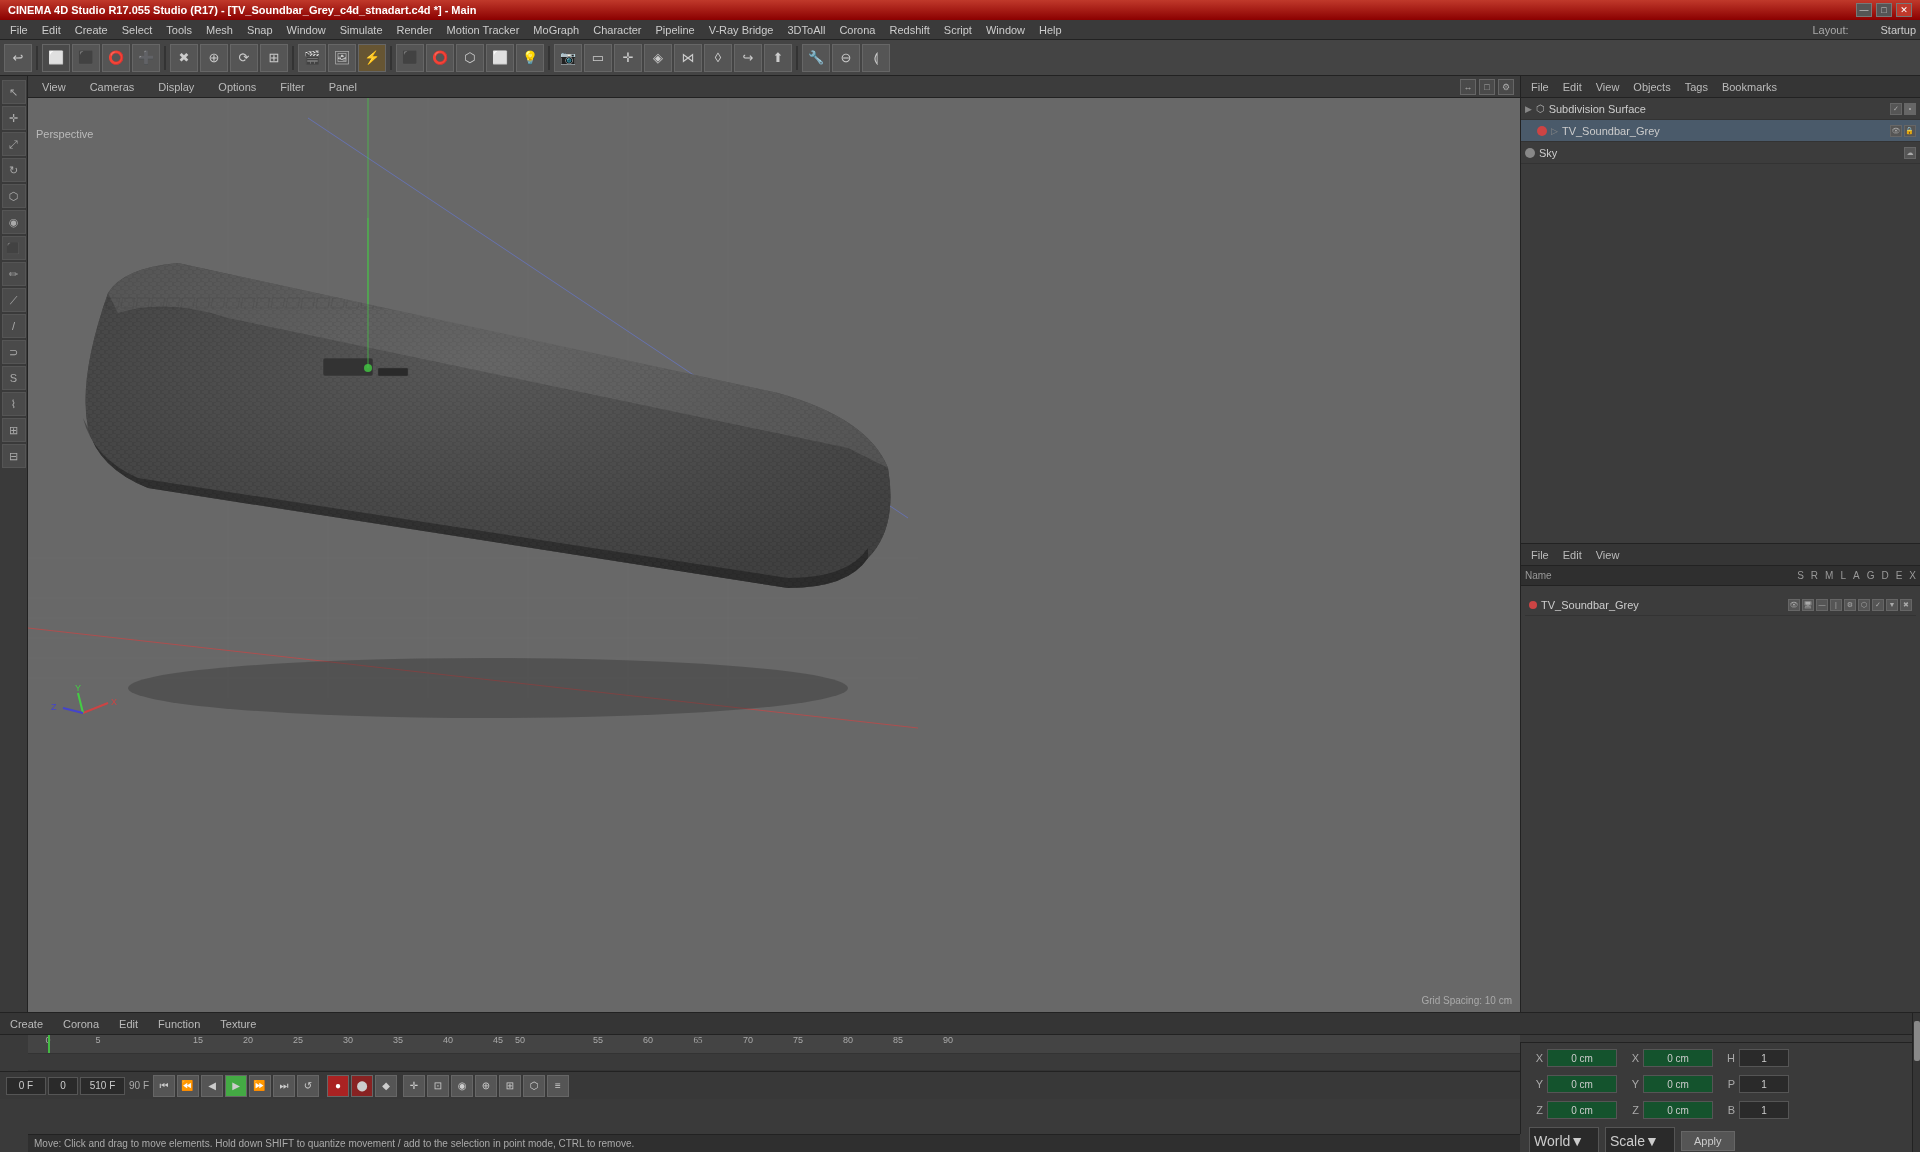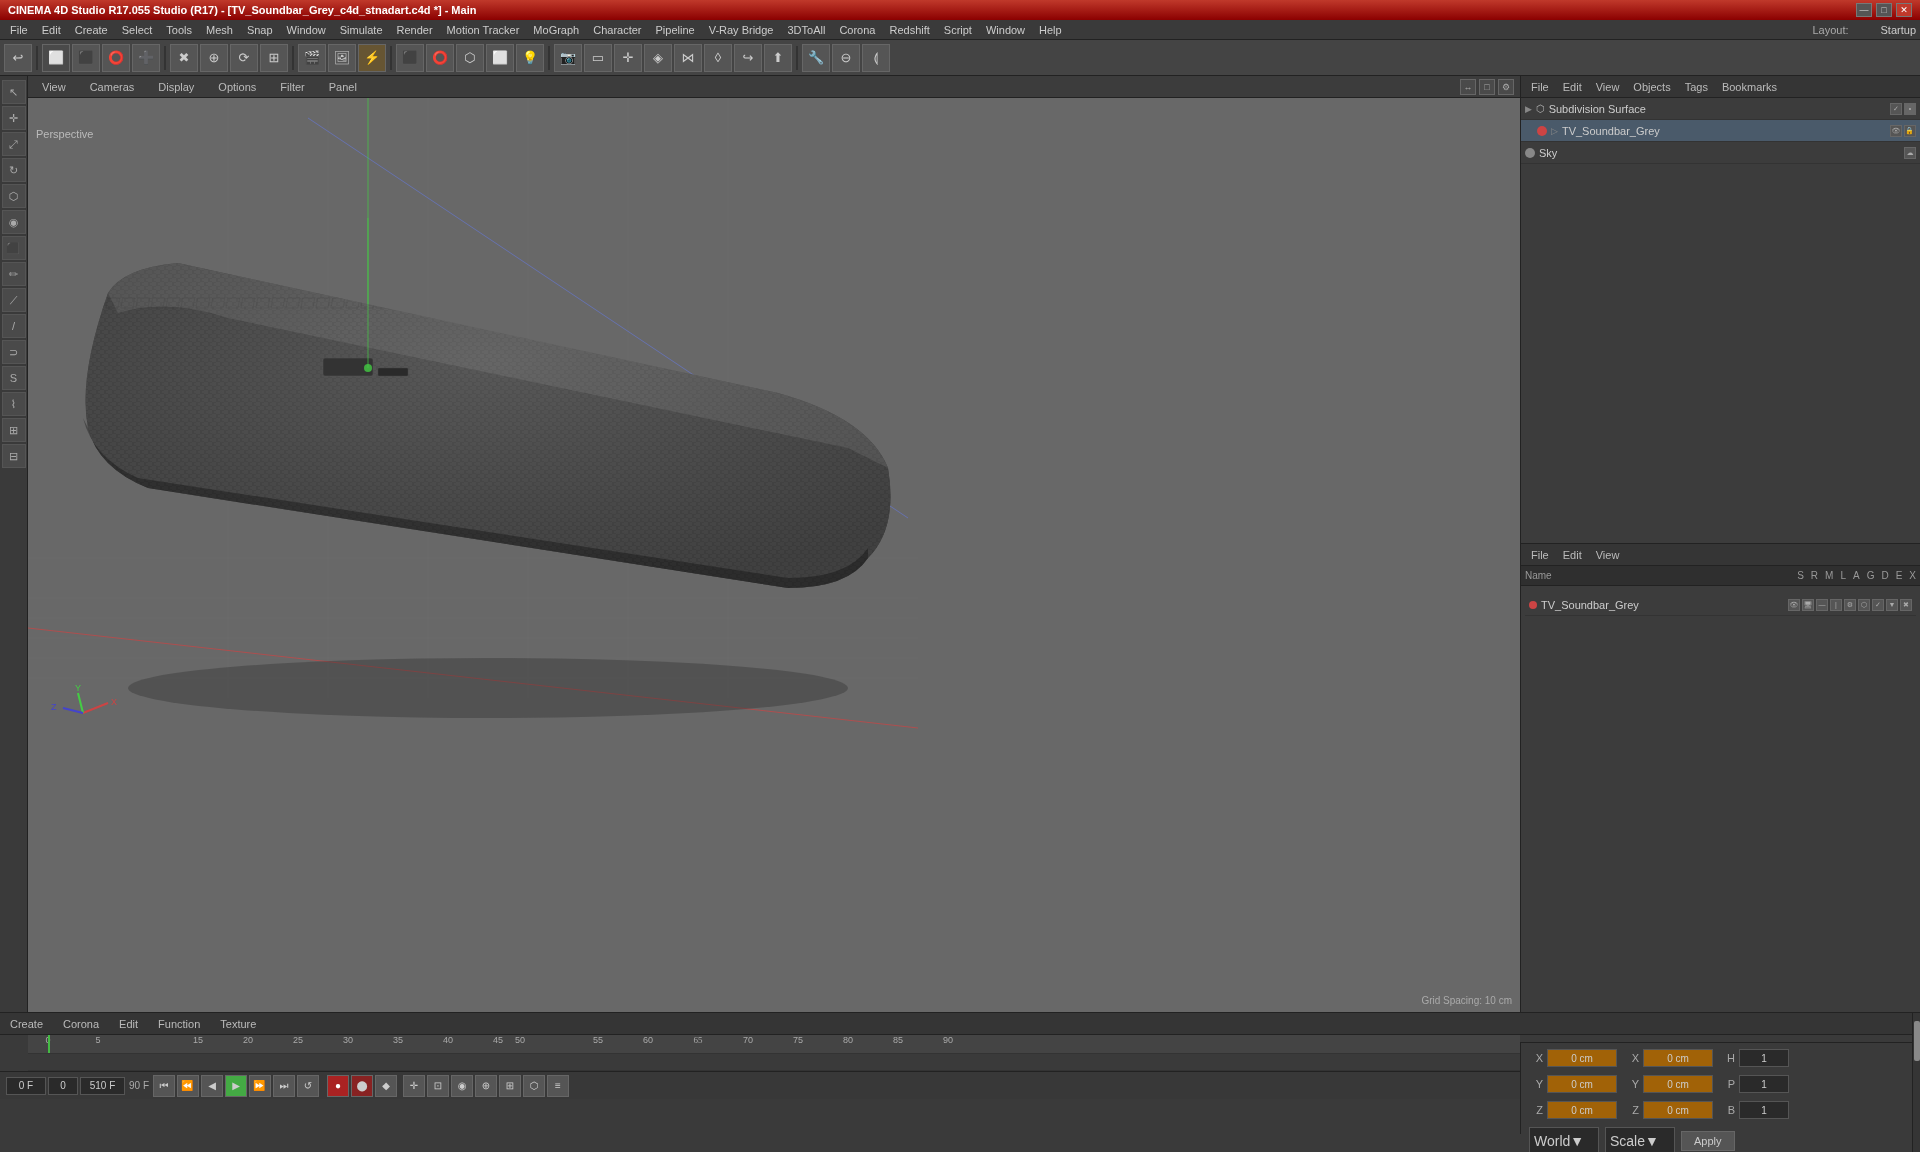--- a/index.html
+++ b/index.html
@@ -371,21 +371,21 @@
     }
     .coord-label {
       width: 14px;
       font-size: 11px;
       color: #aaa;
       text-align: right;
     }
     .coord-input {
       width: 70px;
       height: 18px;
-      background: #a16207;
+      background: #14532d;
       border: 1px solid #555;
       color: #ccc;
       font-size: 10px;
       padding: 1px 4px;
       text-align: center;
     }
     .coord-input-sm {
       width: 50px;
       height: 18px;
       background: #2a2a2a;
@@ -982,17 +982,20 @@
         <span>▼</span>
       </div>
       <div class="coord-dropdown">
         <span>Scale</span>
         <span>▼</span>
       </div>
       <div class="apply-btn">Apply</div>
     </div>
   </div>
 
+  <div id="status-bar" style="position:absolute;bottom:0;left:28px;right:400px;height:18px;background:#2f2f2f;border-top:1px solid #222;display:flex;align-items:center;padding:0 6px;">
+    <span style="color:#aaa;font-size:10px;">Move: Click and drag to move elements. Hold down SHIFT to quantize movement / add to the selection in point mode, CTRL to remove.</span>
+  </div>
 
   <div style="position:absolute;top:0;right:0;width:8px;height:100%;background:#353535;border-left:1px solid #222;display:flex;flex-direction:column;align-items:center;padding-top:8px;gap:4px;">
     <div style="width:6px;height:40px;background:#888;border-radius:2px;cursor:pointer;"></div>
   </div>
 </div>
 
 </body></html>

